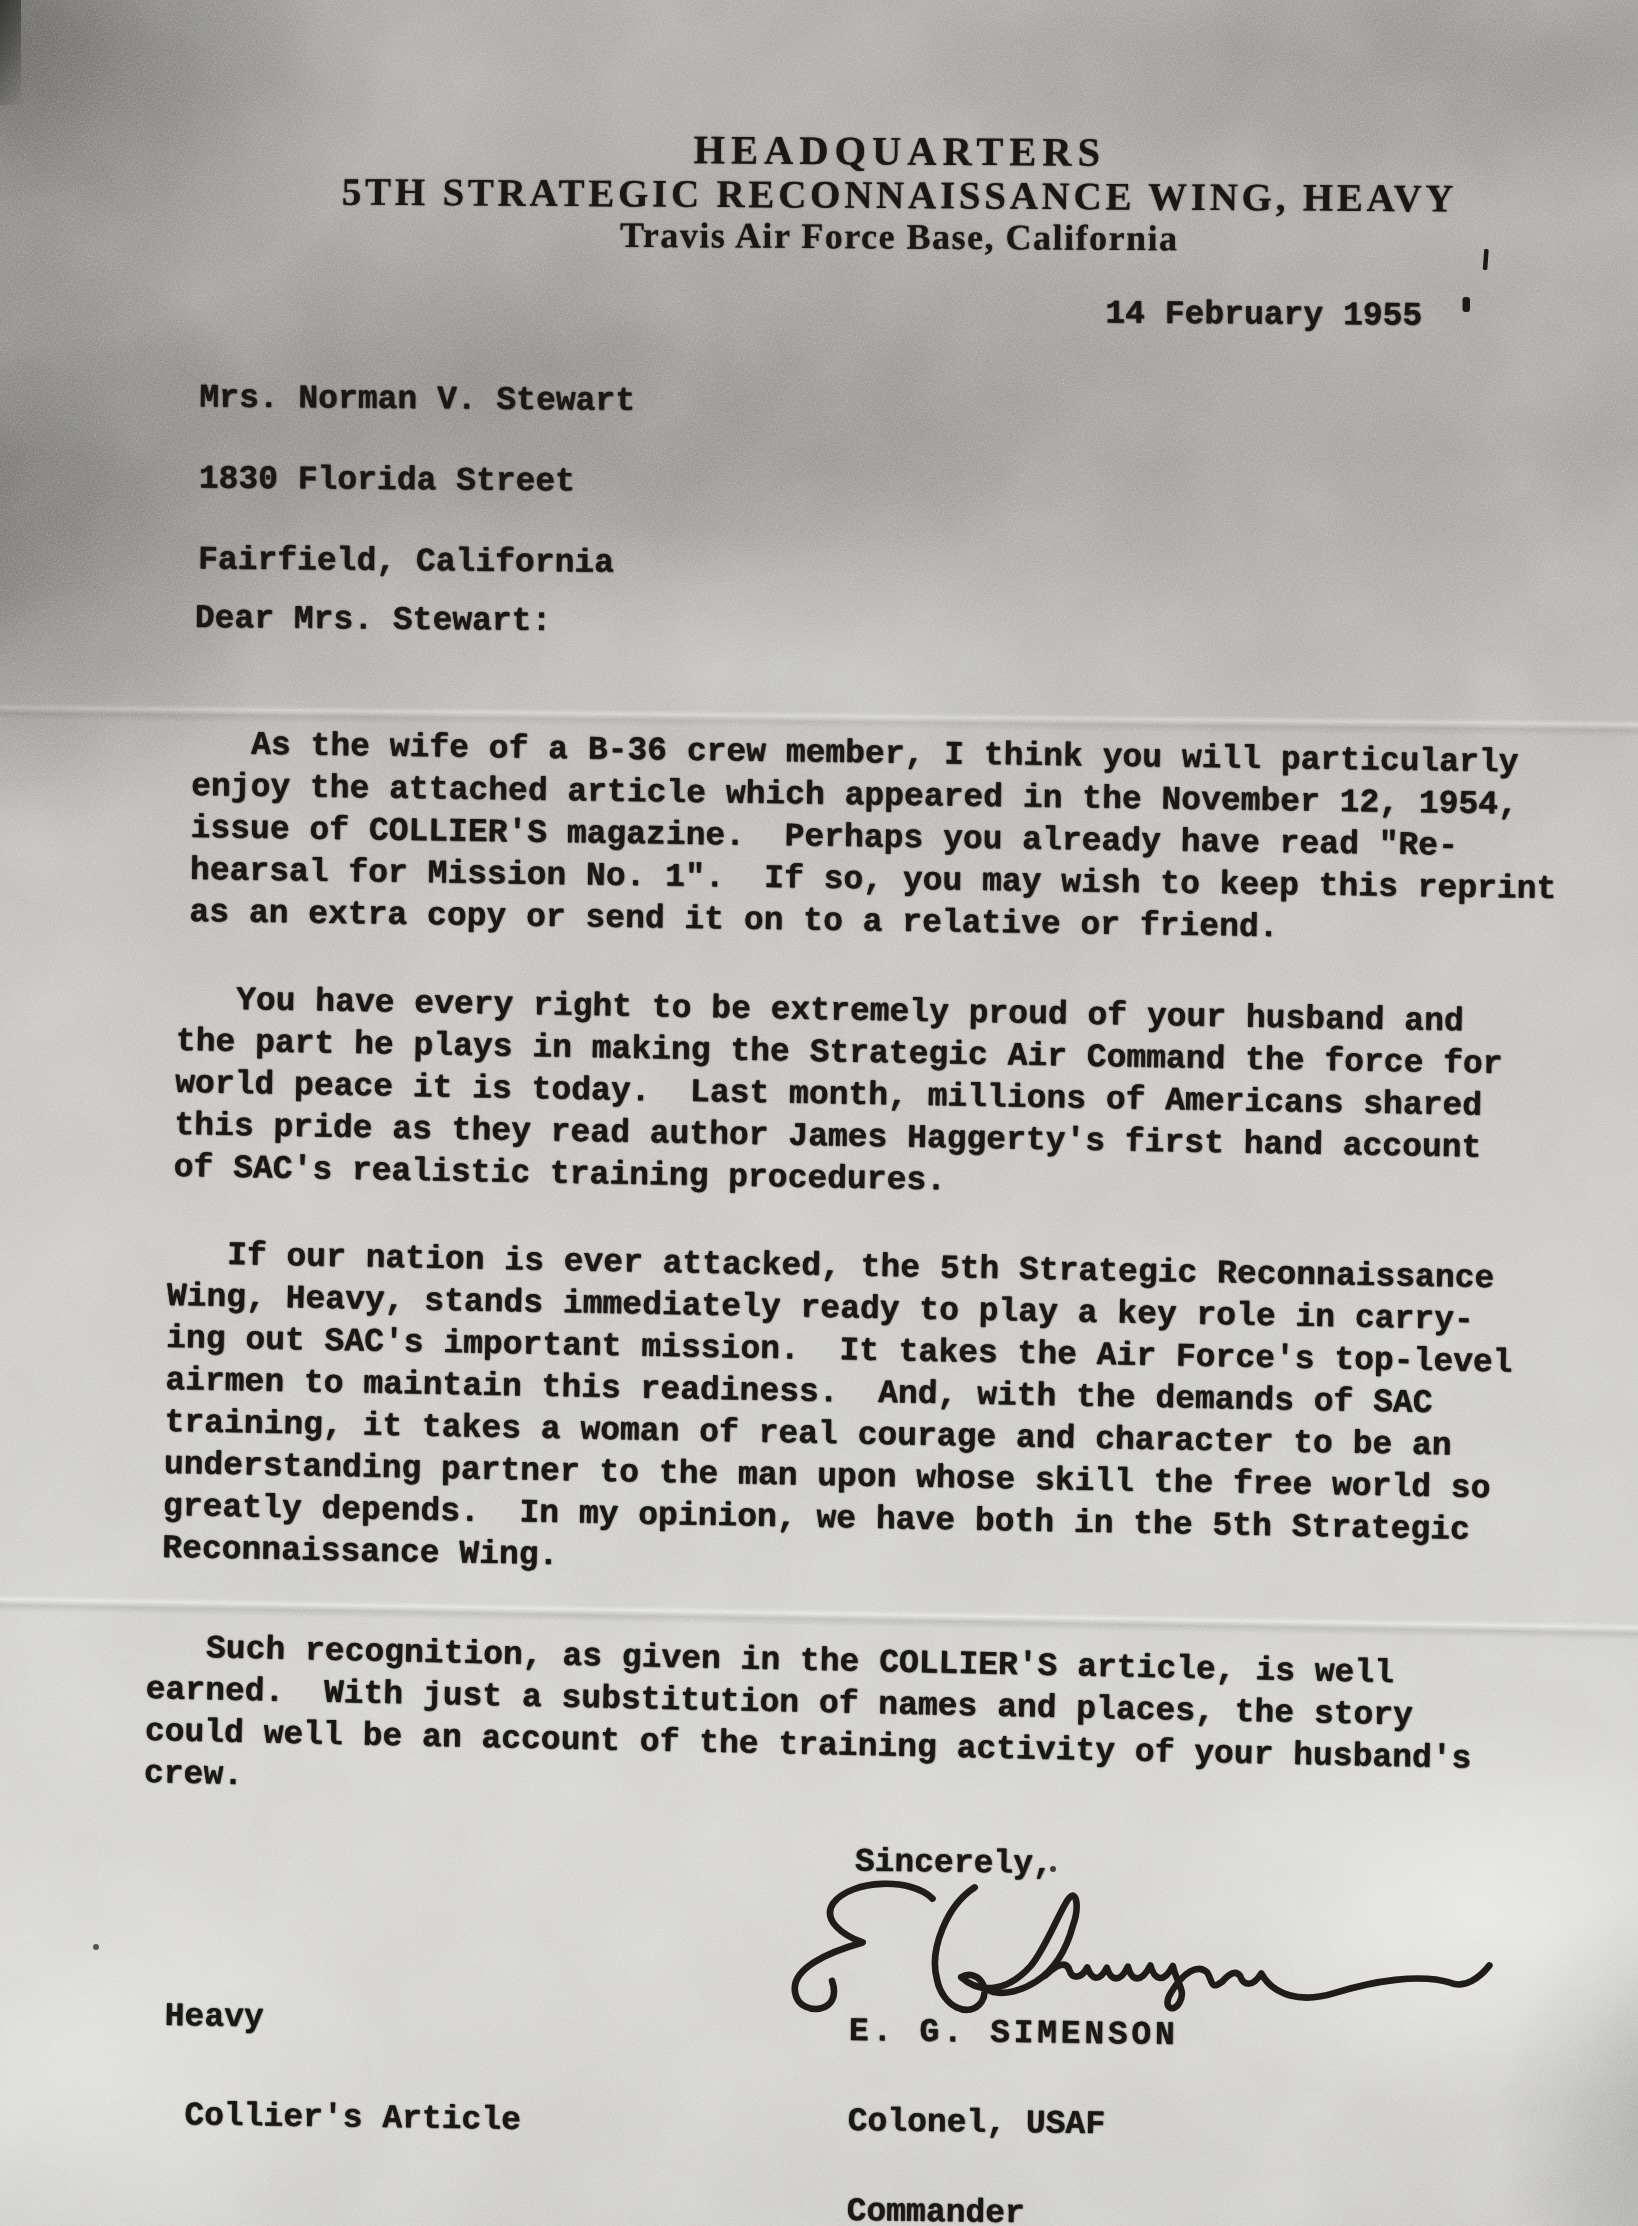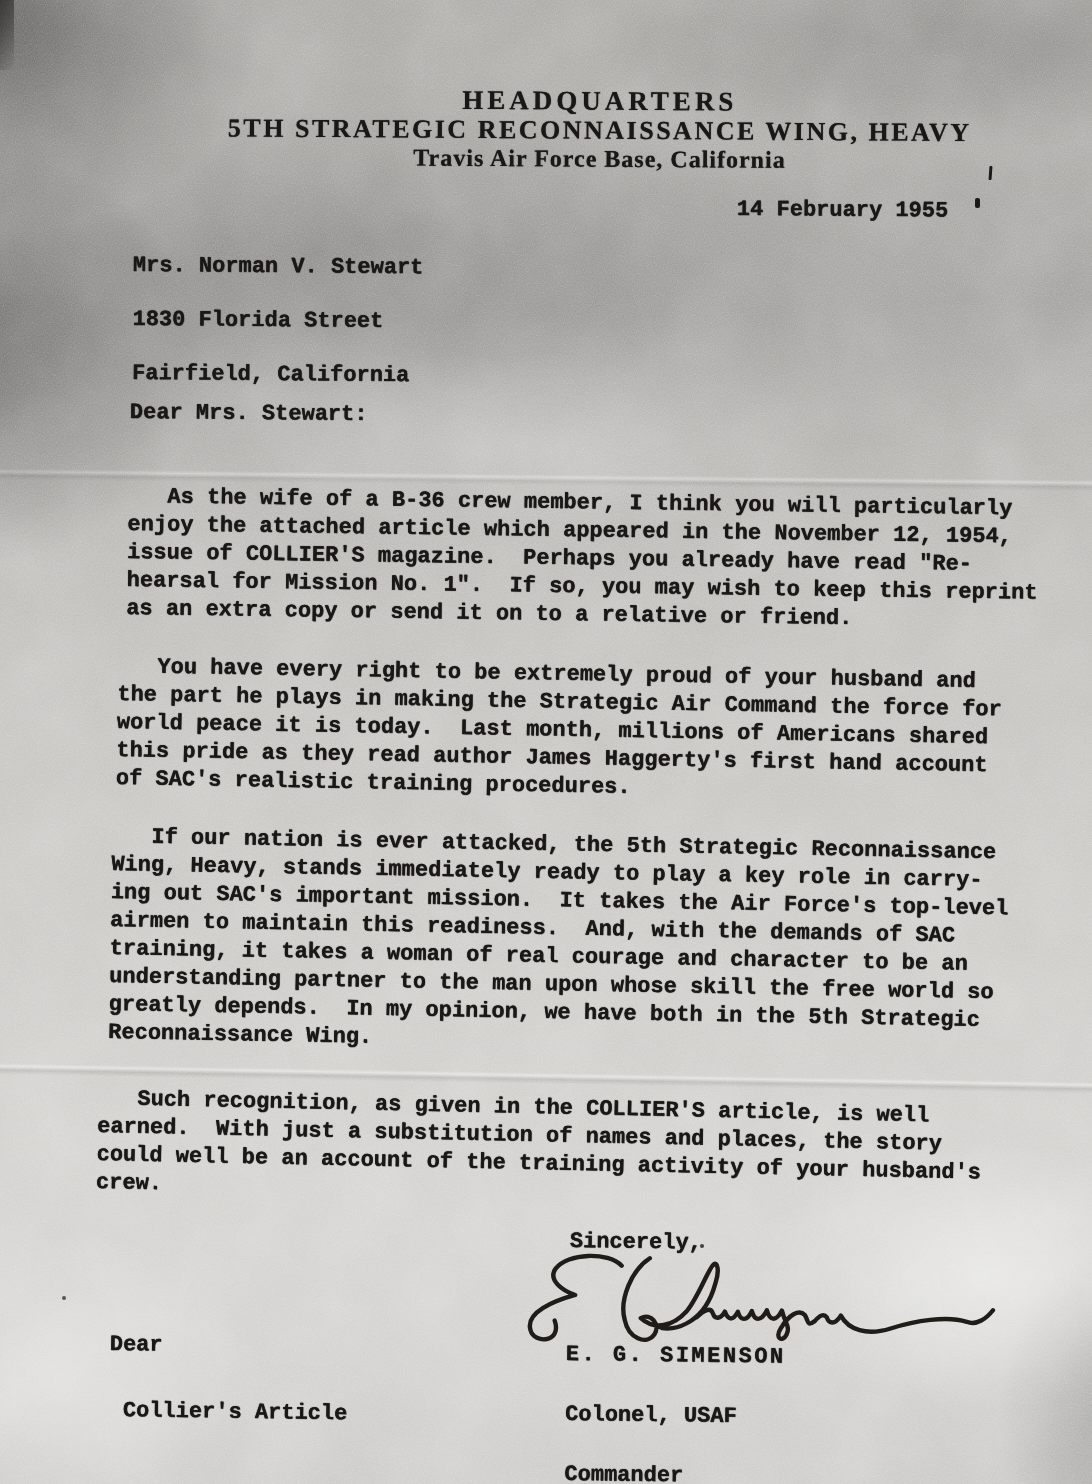--- a/index.html
+++ b/index.html
@@ -122,21 +122,21 @@
   <svg class="signature" viewBox="0 0 500 112" fill="none" stroke="#16130f" stroke-width="4.4" stroke-linecap="round" stroke-linejoin="round" opacity="0.95">
     <path d="M102 18 C88 4, 48 6, 36 22 C28 34, 44 44, 56 48 C36 54, 6 66, 12 84 C16 98, 44 96, 36 74"></path>
     <path d="M130 10 C112 22, 100 52, 106 72 C110 90, 128 98, 136 86 C142 76, 132 64, 122 70 C136 82, 154 78, 168 62 C178 50, 188 22, 193 16 C198 10, 200 22, 196 34 C192 50, 184 64, 172 72 C160 80, 146 82, 140 78"></path>
     <path d="M178 68 C186 60, 192 58, 194 64 C196 70, 202 70, 206 62 C209 70, 214 72, 219 62 C222 71, 228 72, 233 61 C236 71, 242 72, 248 60 C251 70, 257 72, 263 60 C266 72, 272 76, 268 84 C264 92, 256 88, 262 78 C270 64, 280 58, 286 64 C290 70, 288 76, 296 70 C301 64, 305 62, 308 66 C310 72, 316 74, 322 64 C330 78, 348 84, 372 76 C396 68, 428 62, 448 68 C458 72, 468 64, 474 56"></path>
   </svg>
 
   <div class="tw sigblock"><span class="nm">E. G. SIMENSON</span><br>
 <span>Colonel, USAF</span><br>
 <span>Commander</span></div>
 
-  <div class="tw encl"><span>Dear</span><br>
+  <div class="tw encl"><span>Heavy</span><br>
 <span class="item">Collier's Article</span></div>
 
   <div class="artifact a-tick"></div>
   <div class="artifact a-quote"></div>
   <div class="artifact a-dot1"></div>
   <div class="artifact a-dot2"></div>
 
 </div>
 
 </body></html>

